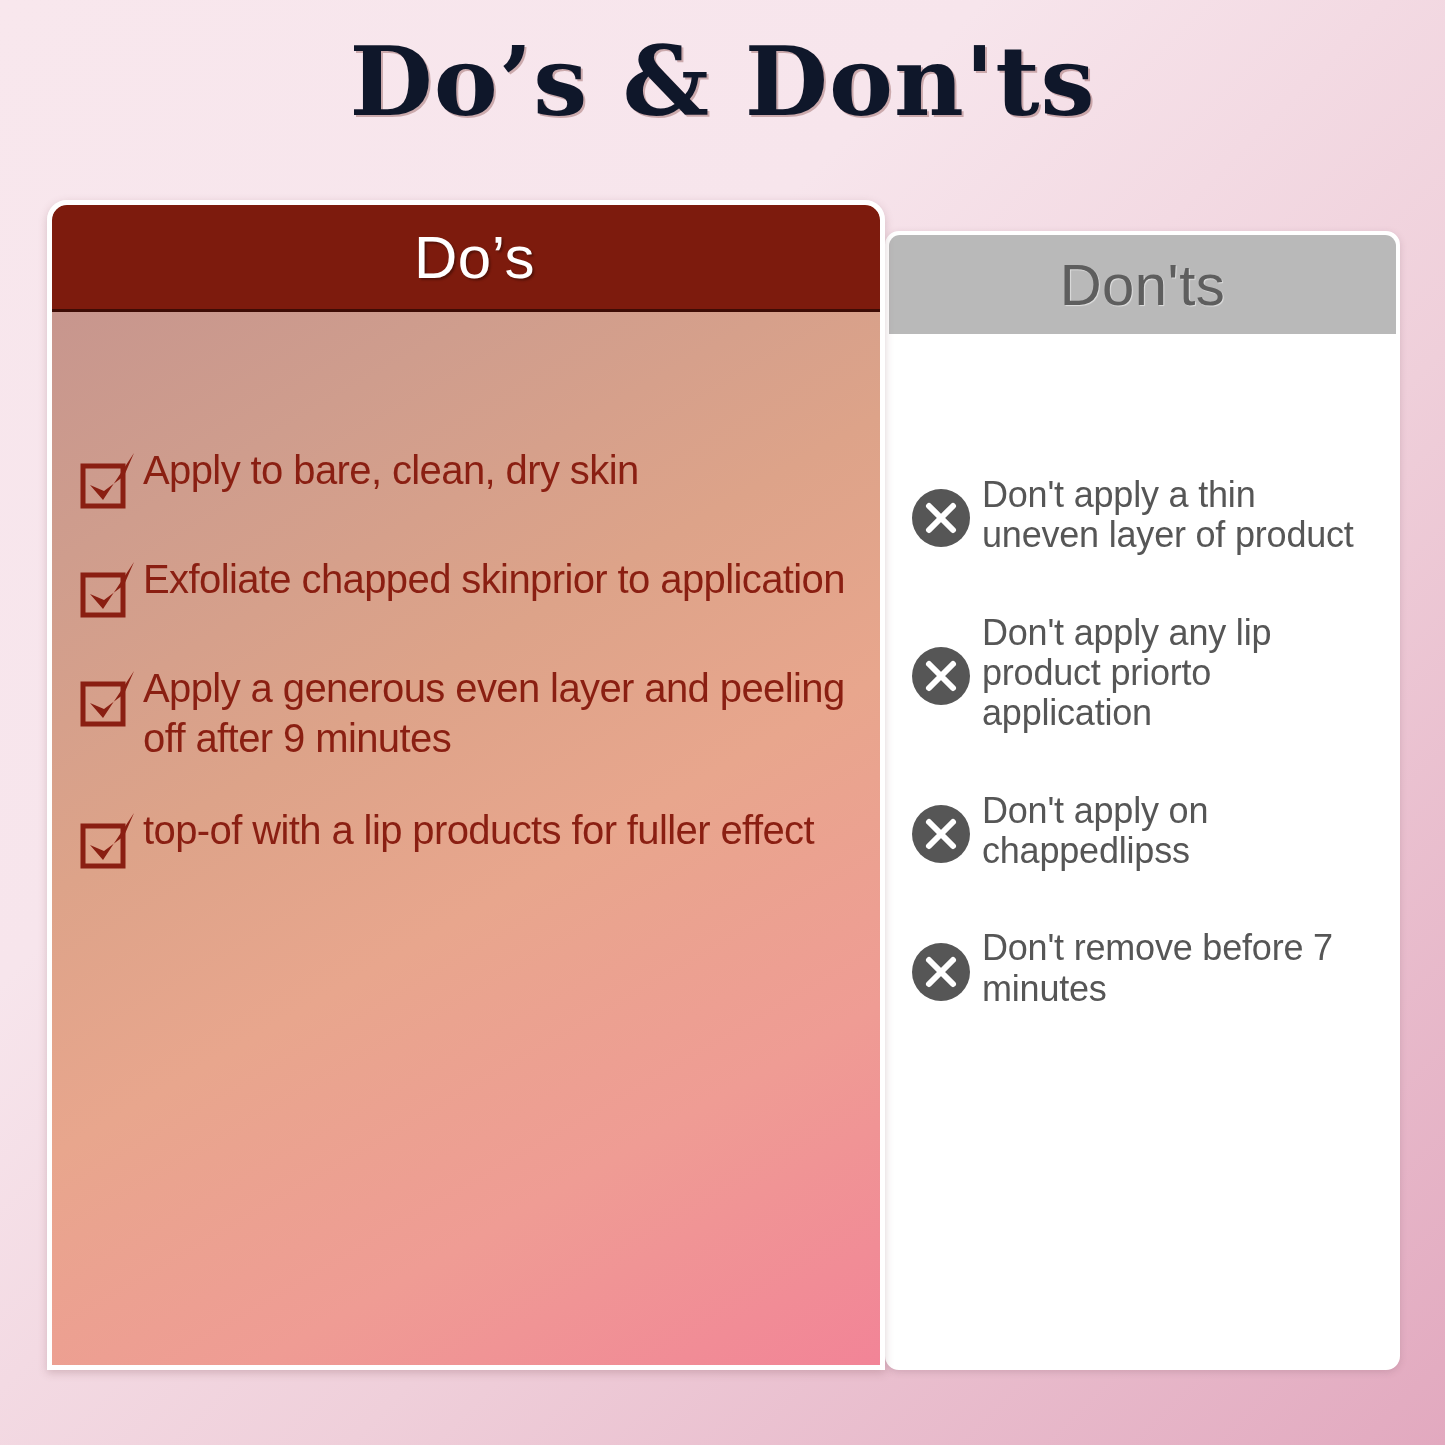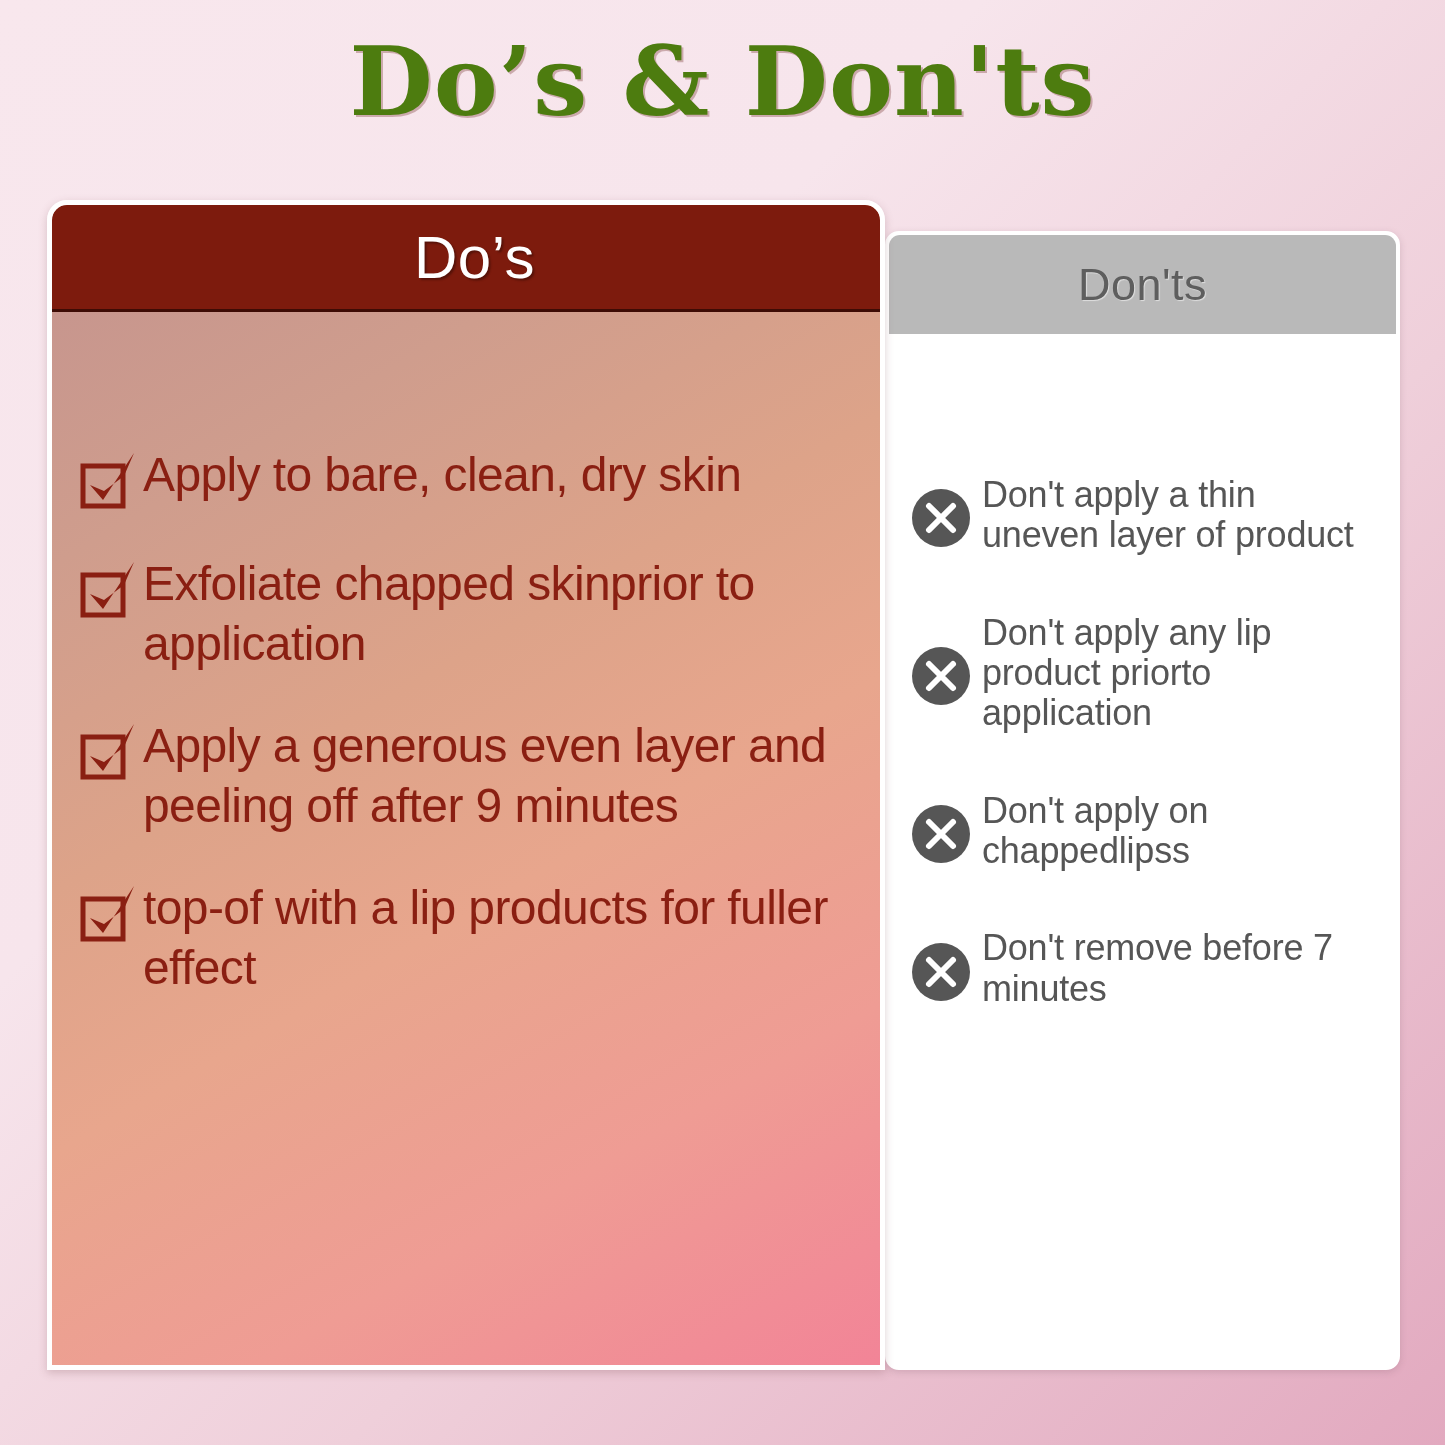--- a/index.html
+++ b/index.html
@@ -20,21 +20,21 @@
     position: absolute;
     left: 0;
     top: 32px;
     width: 1445px;
     text-align: center;
     font-family: "DejaVu Serif", "Liberation Serif", serif;
     font-weight: bold;
     font-size: 96px;
     line-height: 1.05;
     letter-spacing: 1px;
-    color: #4d7c0f;
+    color: #0f172a;
     white-space: nowrap;
     text-shadow: 2px 2px 0 rgba(90,15,8,0.28);
   }
 
   
   .donts-panel {
     position: absolute;
     left: 885px;
     top: 231px;
     width: 515px;
@@ -51,21 +51,21 @@
     top: 0;
     width: 100%;
     height: 99px;
     background: #b9b9b9;
     border-radius: 11px 11px 0 0;
     display: flex;
     align-items: center;
     justify-content: center;
   }
   .donts-header-label {
-    font-size: 45px;
+    font-size: 58px;
     font-weight: normal;
     color: #5e5e5e;
     letter-spacing: 0.5px;
     text-shadow: 1px 1px 1px rgba(255,255,255,0.55);
   }
   .donts-list {
     position: absolute;
     left: 23px;
     top: 240px;
     width: 470px;
@@ -136,21 +136,21 @@
     margin-bottom: 42px;
   }
   .check-icon {
     flex: 0 0 auto;
     width: 62px;
     height: 62px;
     margin-right: 4px;
     margin-top: 5px;
   }
   .do-text {
-    font-size: 48px;
+    font-size: 40px;
     line-height: 1.25;
     color: #8a1f12;
     letter-spacing: -0.6px;
     font-weight: normal;
   }
 </style>
 </head>
 <body>
 
 <div class="title">Do’s &amp; Don'ts</div>

